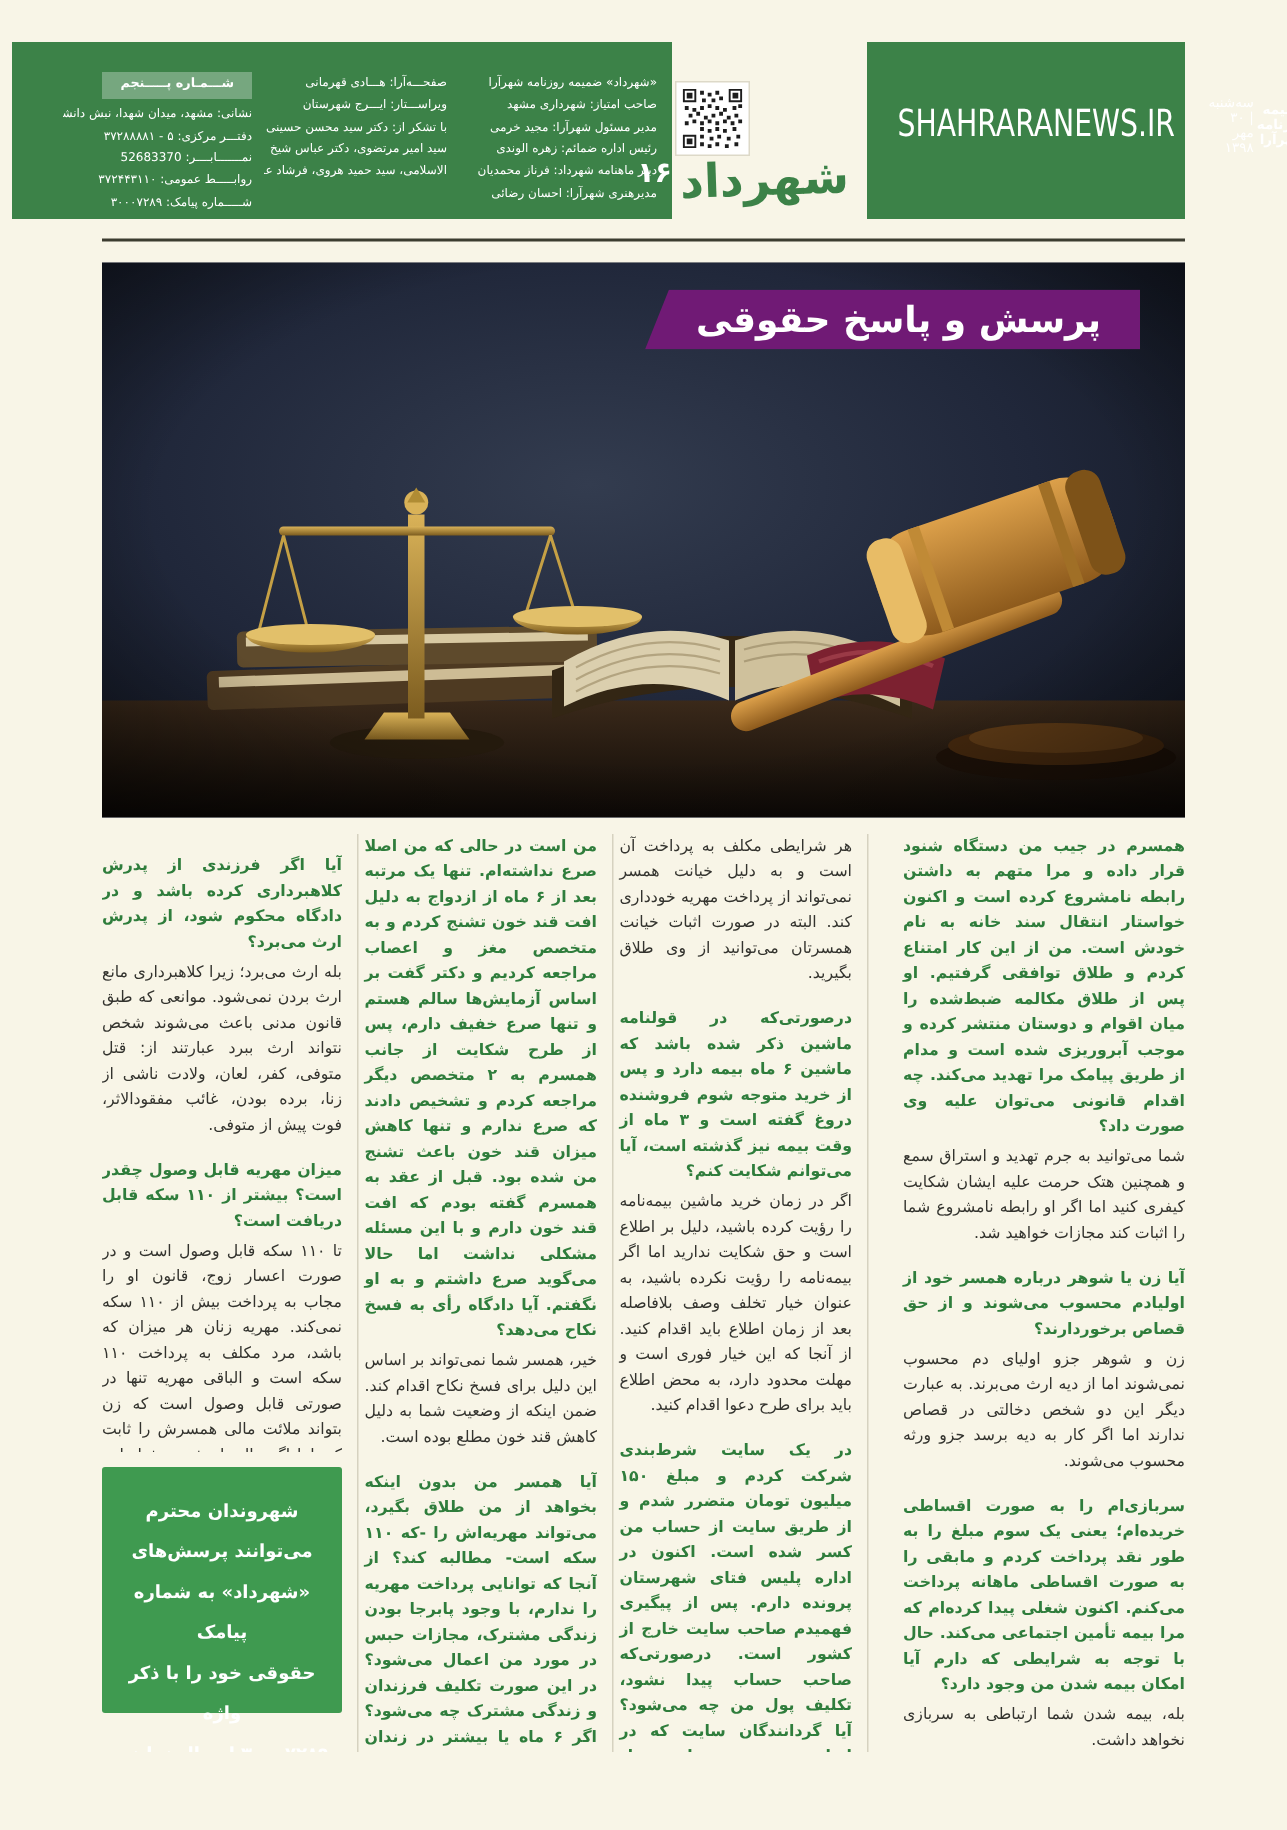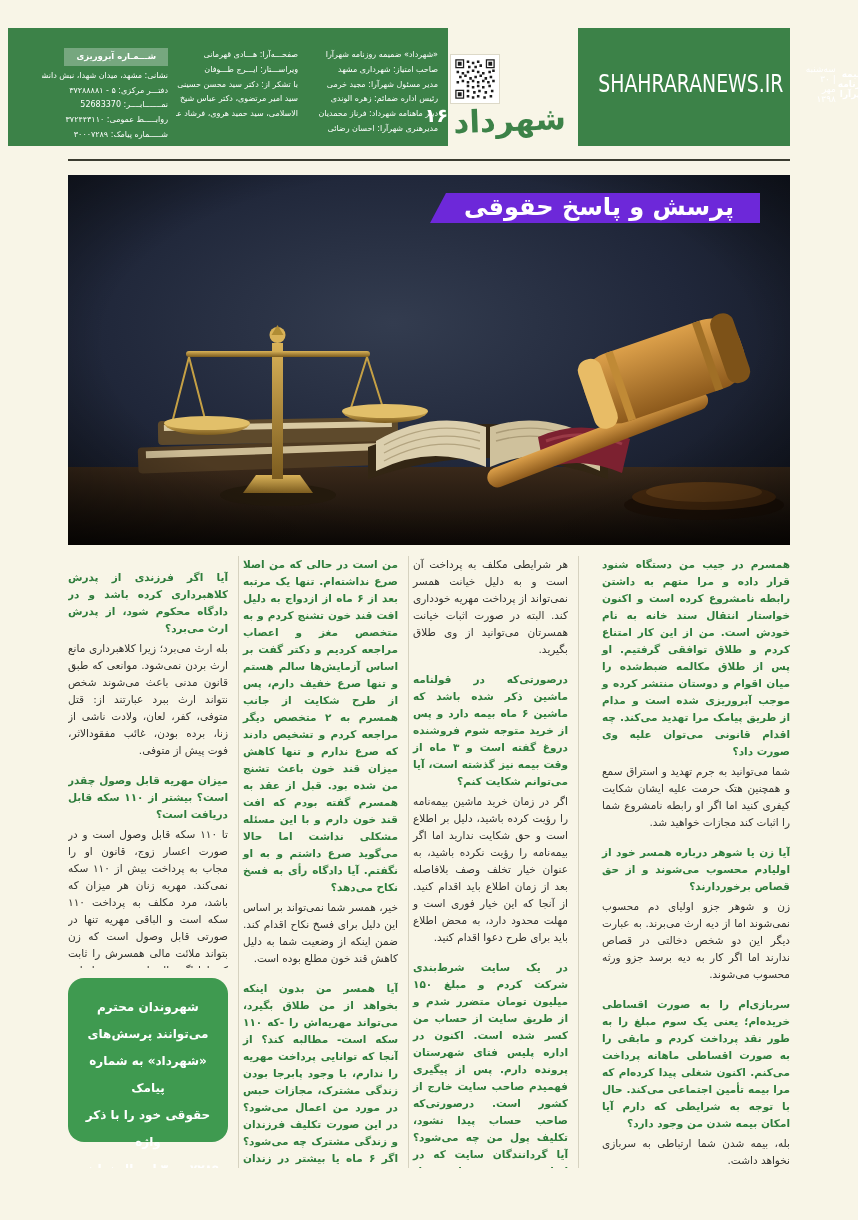--- a/index.html
+++ b/index.html
@@ -55,23 +55,23 @@
     position:absolute; left:68px; top:151px; width:722px; height:2px;
     background:#3c3c30; border:none;
   }
   
   .photo{
     position:absolute; left:68px; top:175px; width:722px; height:370px;
     margin:0; overflow:hidden; background:#1a2030;
   }
   .photo svg{display:block;}
   .banner{
-    position:absolute; top:18px; right:30px; height:30px;
-    background:#6d28d9; color:#fff;
-    display:flex; align-items:flex-start; padding:0 26px 0 34px;
+    position:absolute; top:18px; right:30px; height:40px;
+    background:#701a75; color:#fff;
+    display:flex; align-items:center; padding:0 26px 0 34px;
     clip-path:polygon(16px 0, 100% 0, 100% 100%, 0 100%);
   }
   .banner span{font-size:24px; font-weight:bold; letter-spacing:-.5px;}
   
   .body-cols{
     position:absolute; left:68px; top:556px; width:722px; height:612px;
     display:flex; justify-content:space-between; direction:rtl;
   }
   .colm{
     box-sizing:border-box; height:612px; overflow:hidden;
@@ -80,21 +80,21 @@
   .colm.c1{width:212px; padding-left:23px; border-left:1px solid #d6d2c0;}
   .colm.c2,.colm.c3{width:160px; padding-left:4px; border-left:1px solid #d6d2c0;}
   .colm.c4{width:160px;}
   .colm .q{color:#2f7d3c; font-weight:bold; margin:13px 0 3px;}
   .colm .a{margin:0 0 3px;}
   .colm .q.cont,.colm .a.cont{margin-top:0;}
   .colm > :first-child{margin-top:0;}
   .c4-text{height:412px; overflow:hidden;}
   .notice{
     margin-top:10px; width:160px; height:164px; box-sizing:border-box;
-    background:#3f9a50; border-radius:16px; color:#fff;
+    background:#3f9a50; border-radius:2px; color:#fff;
     font-size:12px; font-weight:bold; text-align:center;
     padding:16px 8px; line-height:2.25;
   }
   .notice .line{margin:0;}
 </style>
 </head>
 <body>
 
 <div class="page">
 
@@ -102,27 +102,27 @@
     <div class="mast-col credits2">
         <div class="line">«شهرداد» ضمیمه روزنامه شهرآرا</div>
         <div class="line">صاحب امتیاز: شهرداری مشهد</div>
         <div class="line">مدیر مسئول شهرآرا: مجید خرمی</div>
         <div class="line">رئیس اداره ضمائم: زهره الوندی</div>
         <div class="line">دبیر ماهنامه شهرداد: فرناز محمدیان</div>
         <div class="line">مدیرهنری شهرآرا: احسان رضائی</div>
       </div>
     <div class="mast-col credits1">
         <div class="line">صفحـــه‌آرا: هـــادی قهرمانی</div>
-        <div class="line">ویراســـتار: ایـــرج طـــوفان</div>
+        <div class="line">ویراســـتار: ایـــرج شهرستان</div>
         <div class="line">با تشکر از: دکتر سید محسن حسینی پویا،</div>
         <div class="line">سید امیر مرتضوی، دکتر عباس شیخ</div>
         <div class="line">الاسلامی، سید حمید هروی، فرشاد عزیزی</div>
       </div>
     <div class="mast-col contact">
-      <span class="issue-badge">شـــمـاره آبروریزی</span>
+      <span class="issue-badge">شـــمـاره پـــــنجم</span>
       <div>
           <div class="line">نشانی: مشهد، میدان شهدا، نبش دانشگاه ۱</div>
           <div class="line">دفتـــر مرکزی: ۵ - ۳۷۲۸۸۸۸۱</div>
           <div class="line">نمـــــــابــــر: 52683370</div>
           <div class="line">روابـــــط عمومی: ۳۷۲۴۴۳۱۱۰</div>
           <div class="line">شـــــماره پیامک: ۳۰۰۰۷۲۸۹</div>
         </div>
     </div>
   </header>
 

